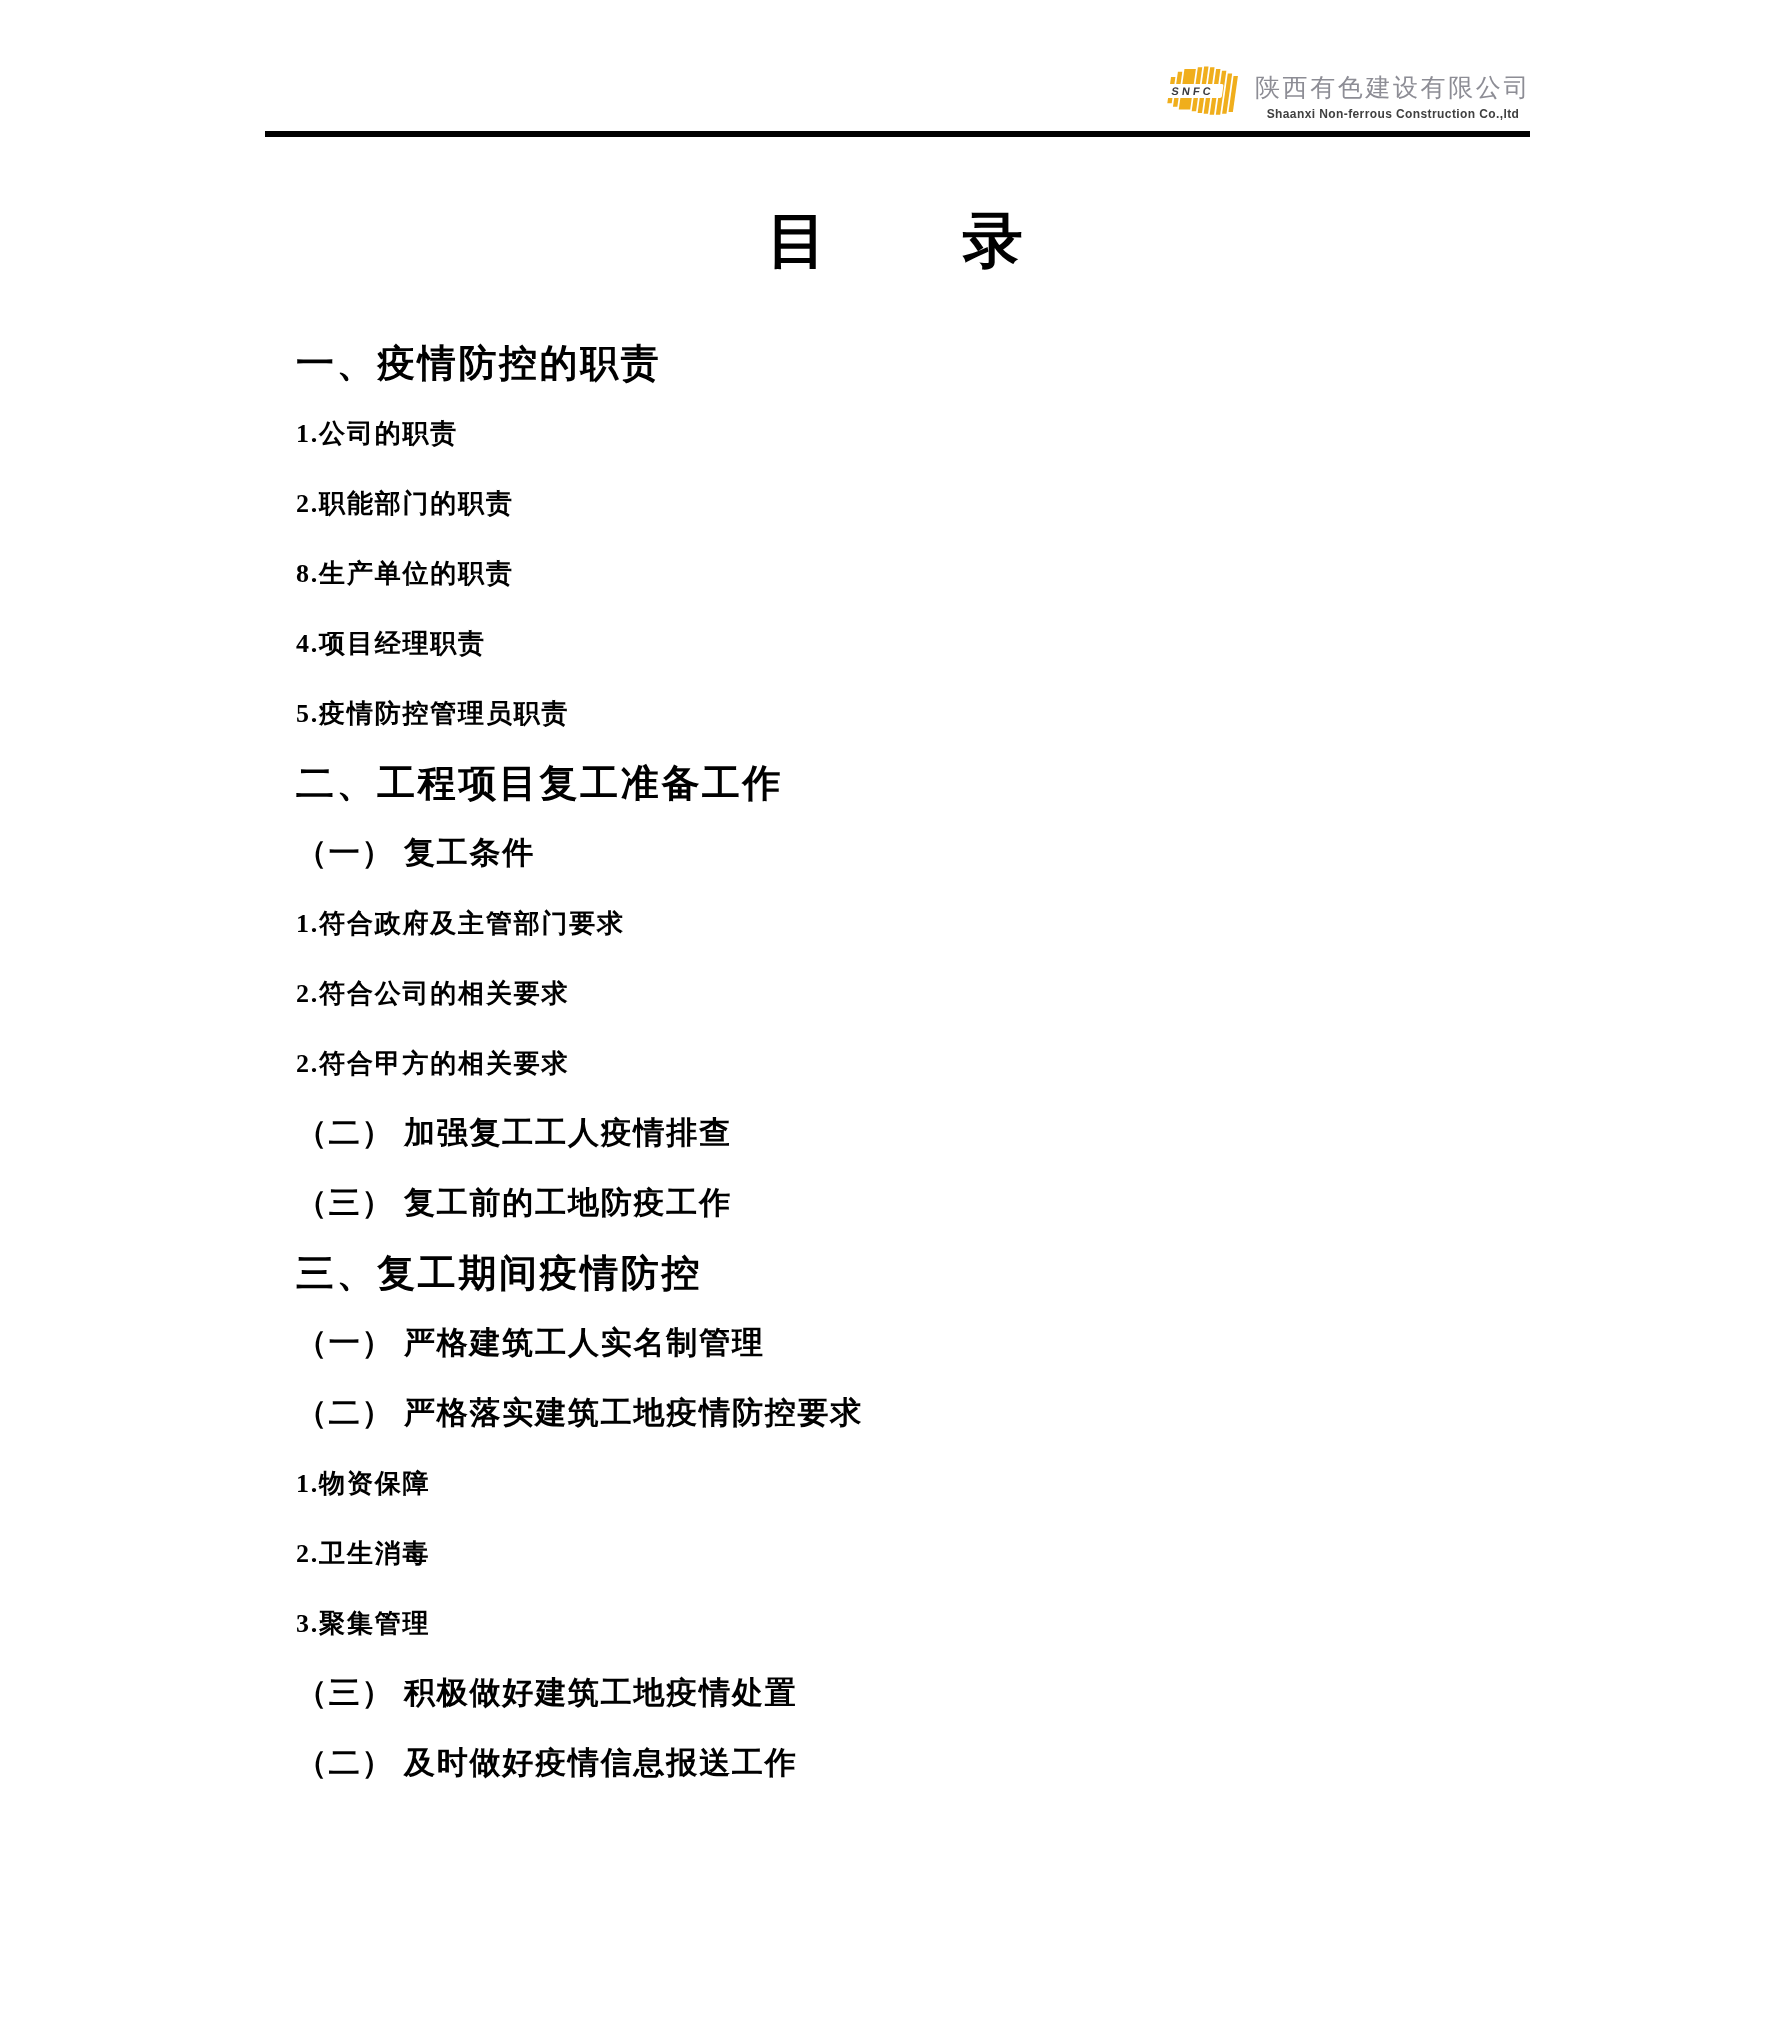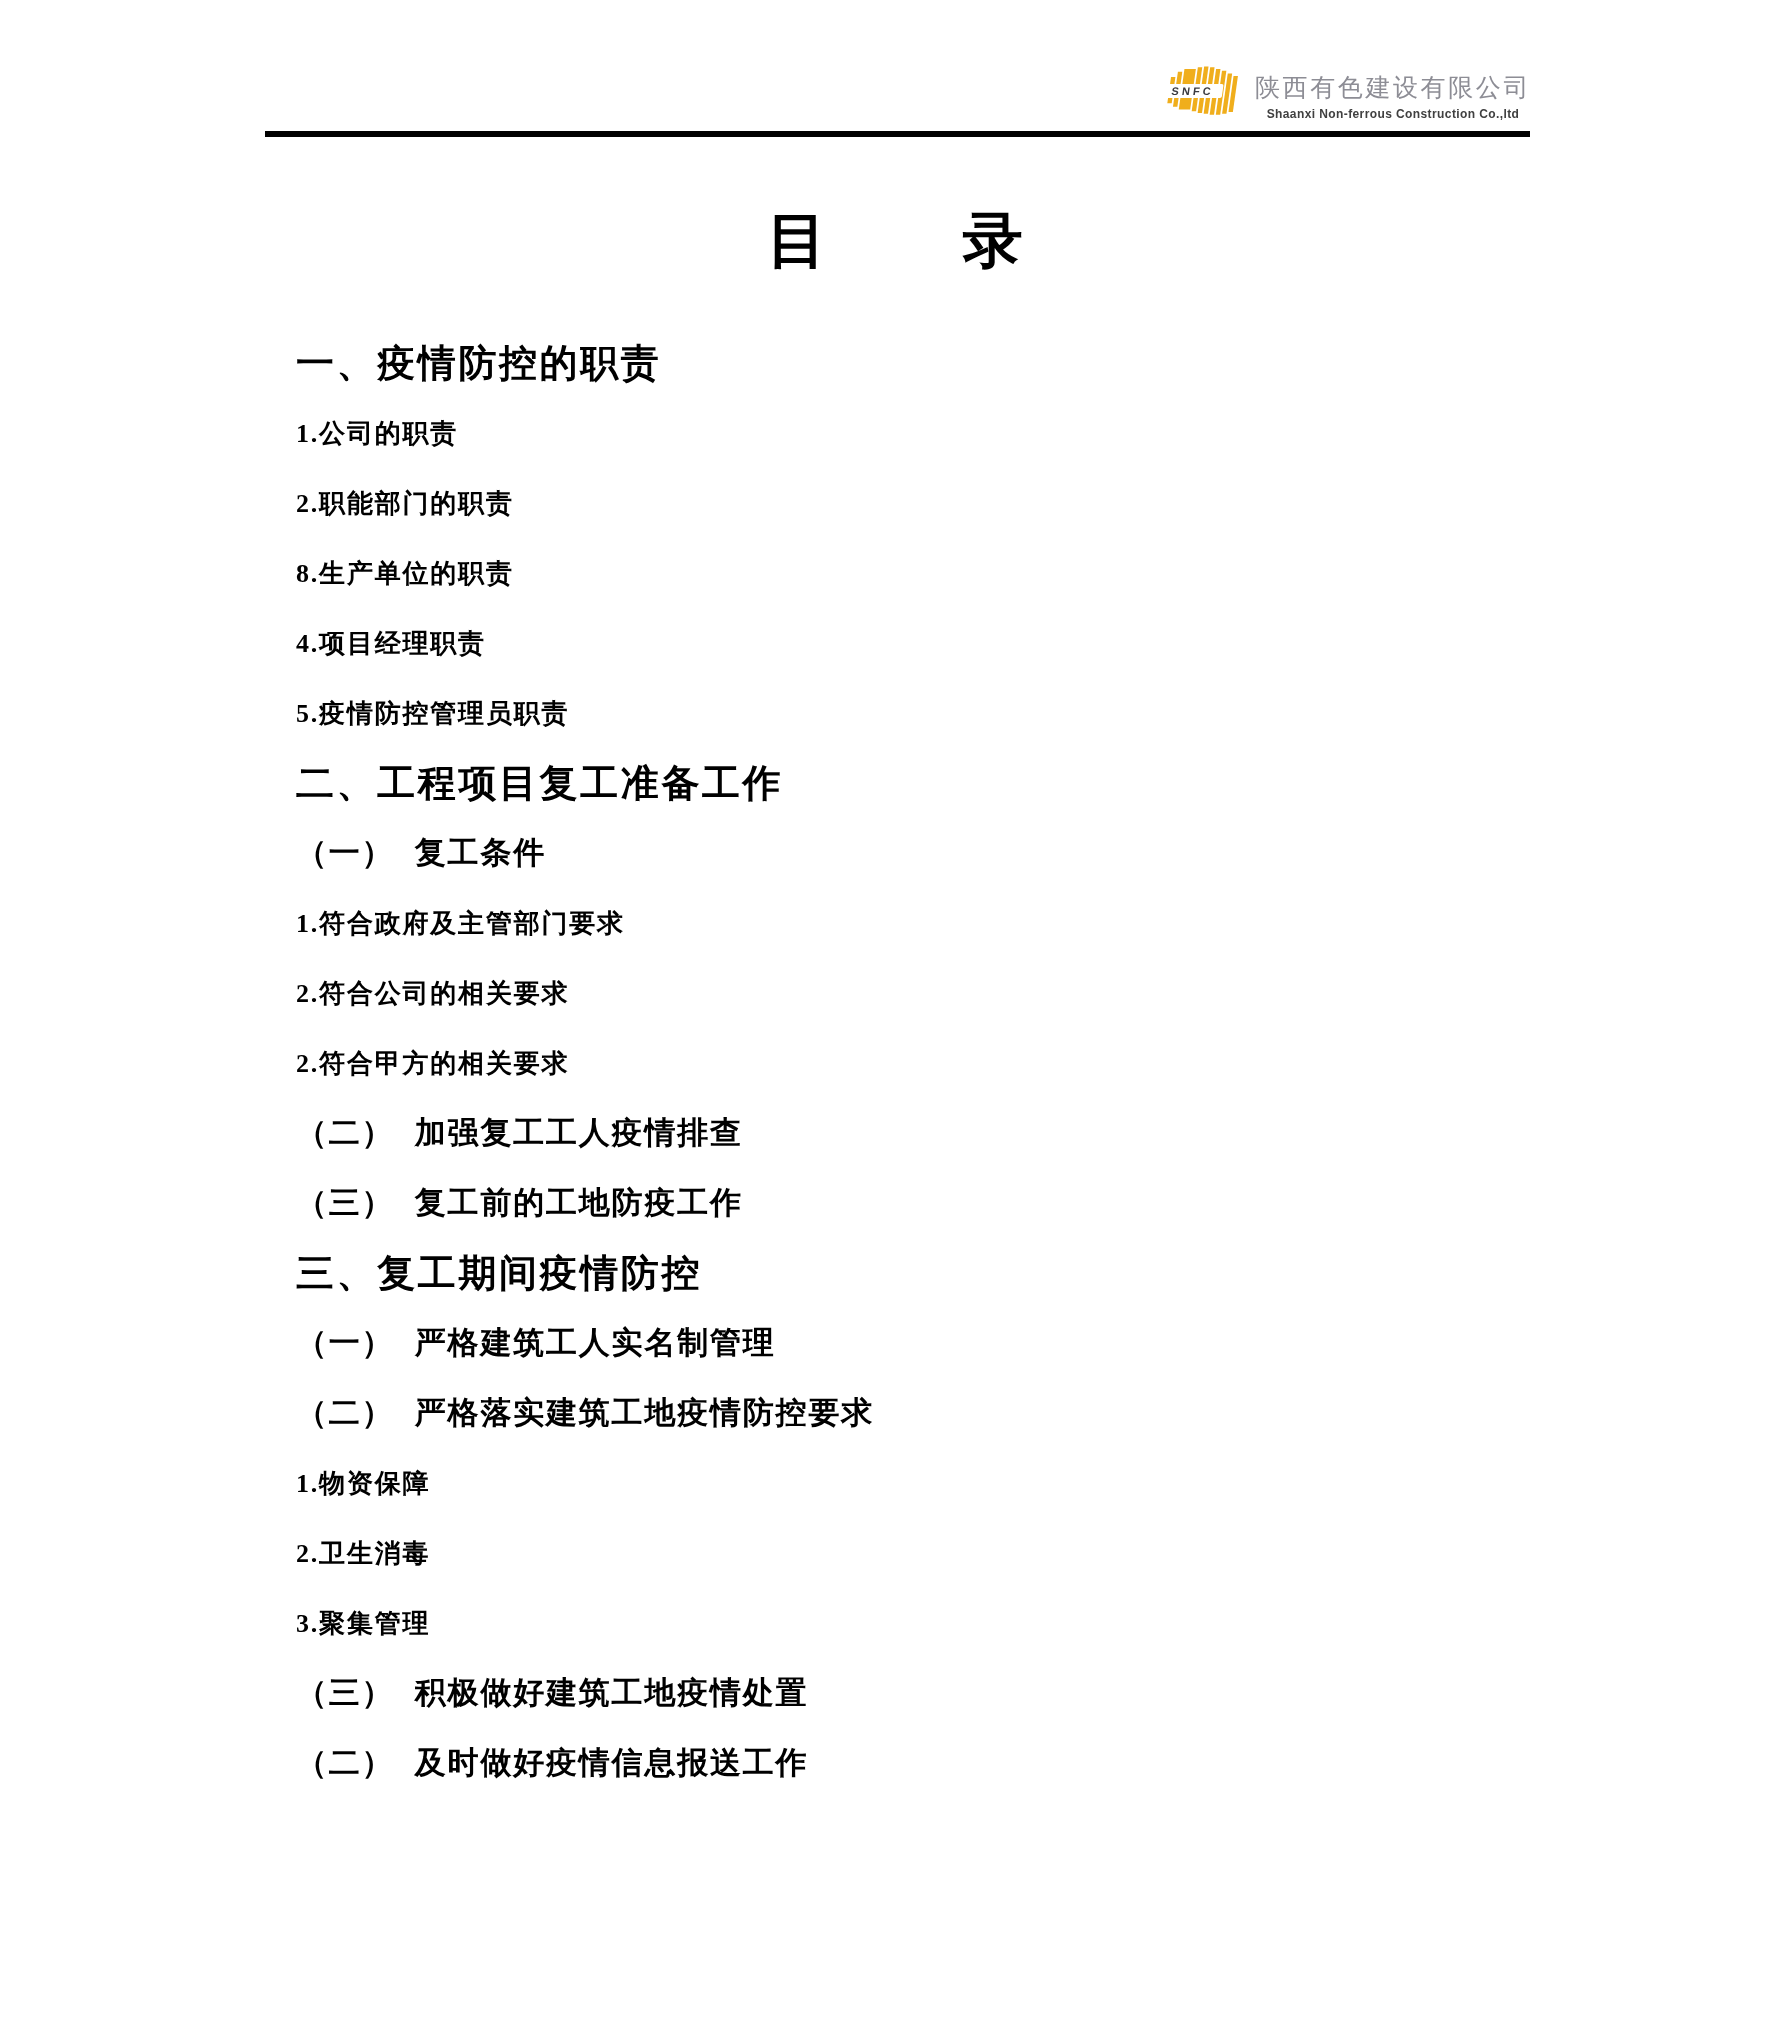--- a/index.html
+++ b/index.html
@@ -82,21 +82,20 @@
     white-space: nowrap;
   }
   .toc-row.h1 {
     font-size: 38px;
     font-weight: 700;
     letter-spacing: 2.6px;
   }
   .toc-row.sub {
     font-size: 31px;
     font-weight: 700;
-    font-family: Liberation Mono, monospace;
   }
 </style>
 </head>
 <body>
 
 <div class="page">
 
   <div class="logo">
     <svg class="logo-mark" viewBox="0 0 88 66" xmlns="http://www.w3.org/2000/svg">
       <g transform="translate(9,1) skewX(-8)" fill="#F0AE1C">

